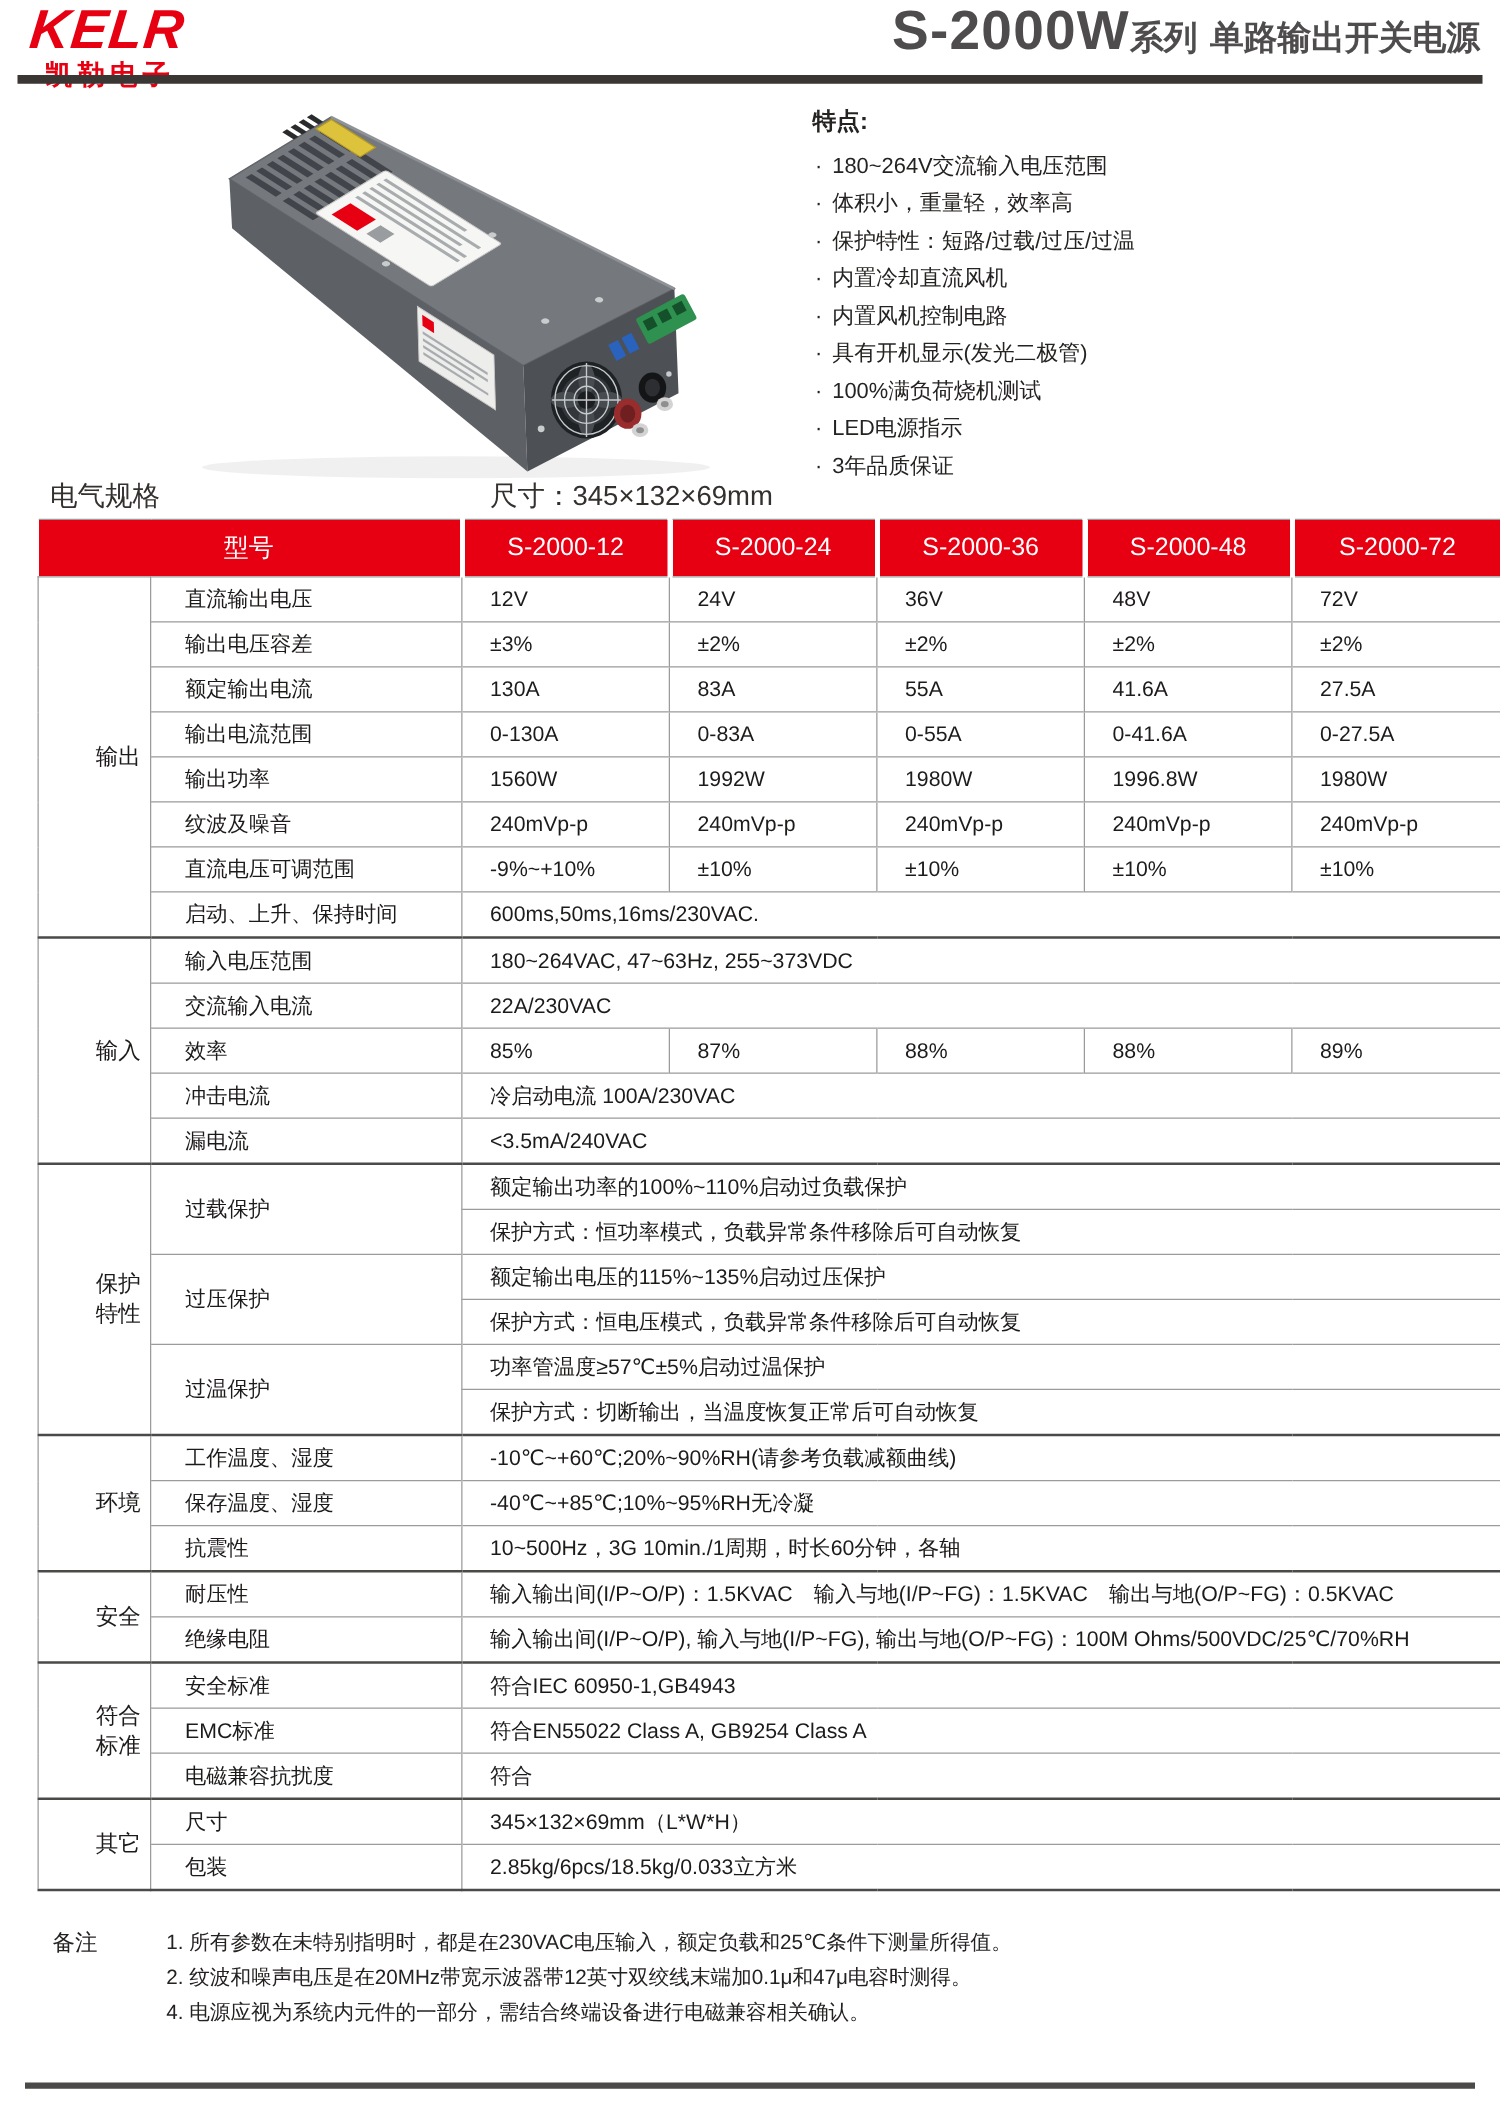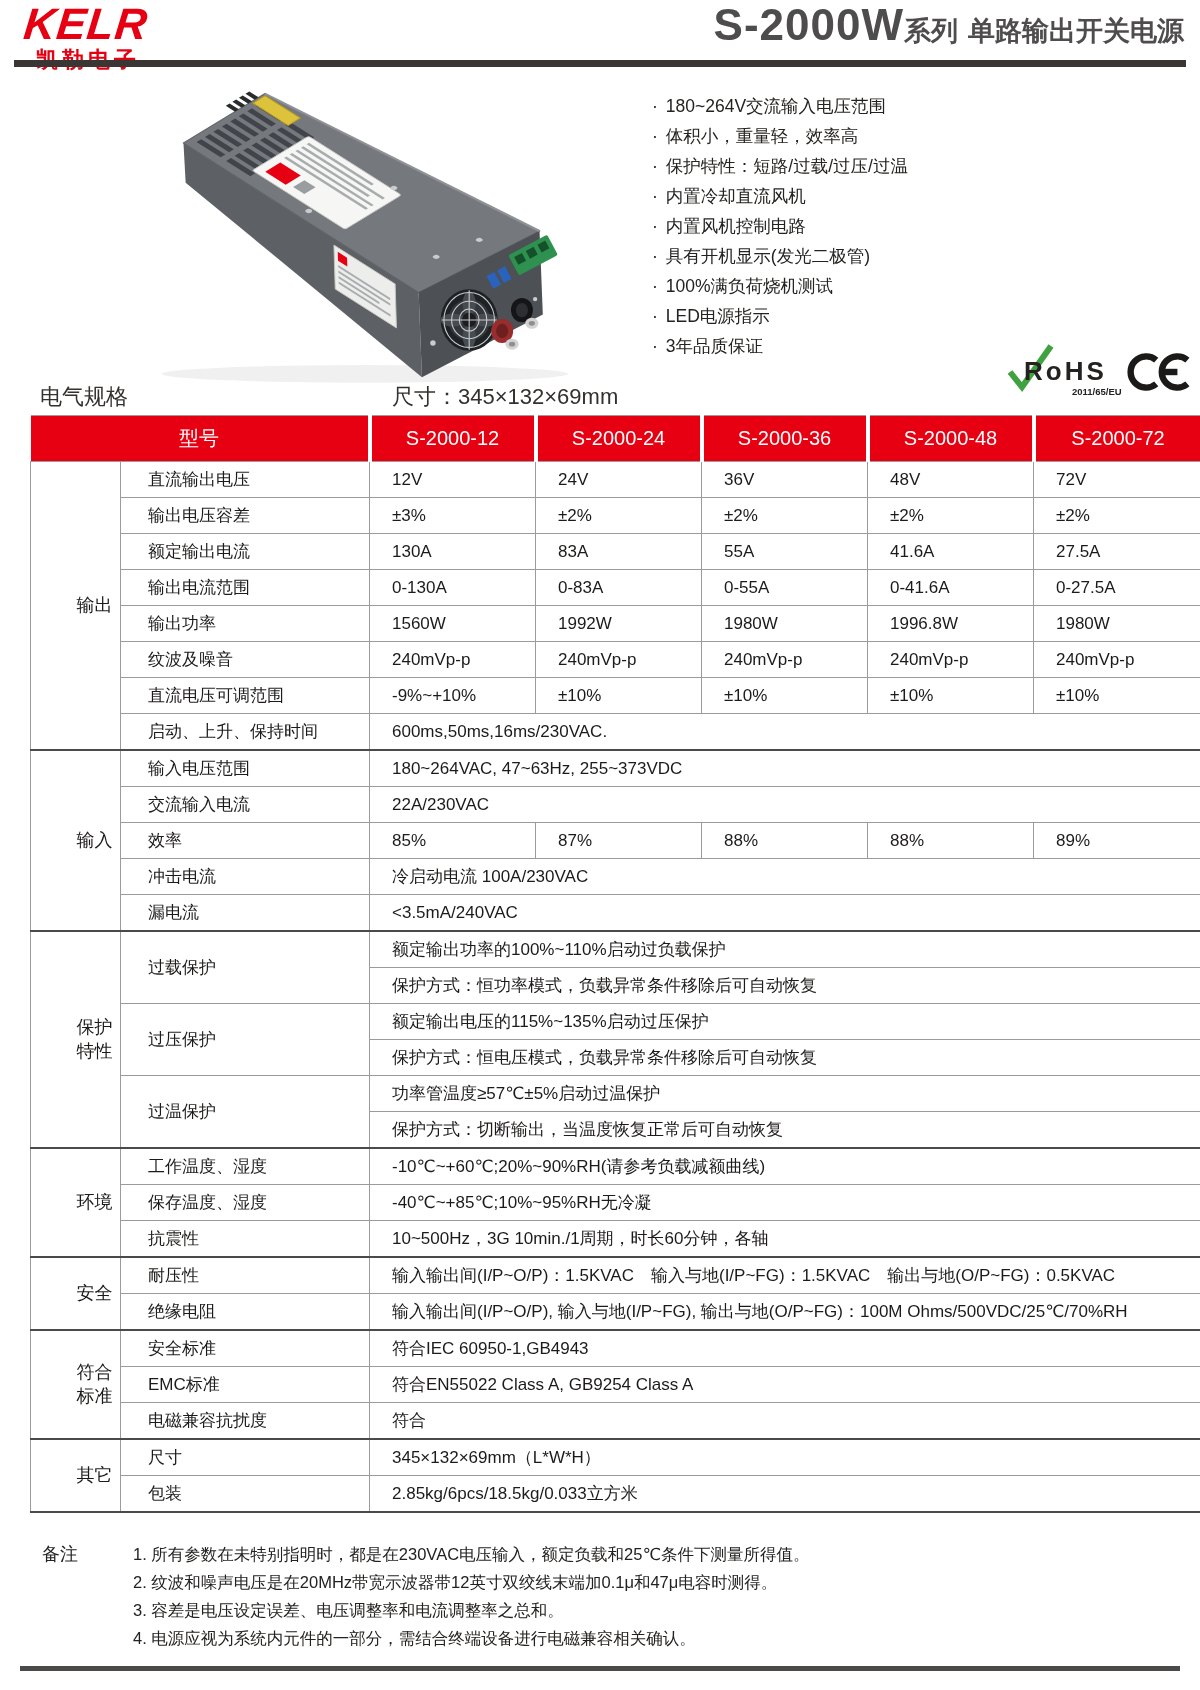--- a/index.html
+++ b/index.html
@@ -181,20 +181,21 @@
       <rect x="333" y="172" width="40" height="21" rx="2" fill="#2e9150"></rect>
       <rect x="337" y="176" width="8" height="8" fill="#14512a"></rect>
       <rect x="349" y="176" width="8" height="8" fill="#14512a"></rect>
       <rect x="361" y="176" width="8" height="8" fill="#14512a"></rect>
     </g>
     <circle cx="262" cy="262" r="2.5" fill="#c9cccd"></circle>
     <circle cx="355" cy="222" r="2" fill="#c9cccd"></circle>
   </svg>
 
   <div class="features">
+    <div class="features-title">特点:</div>
     <ul>
       <li>
           <span class="bullet">·</span>
           <span>180~264V交流输入电压范围</span>
         </li>
       <li>
           <span class="bullet">·</span>
           <span>体积小，重量轻，效率高</span>
         </li>
       <li>
@@ -224,32 +225,20 @@
       <li>
           <span class="bullet">·</span>
           <span>3年品质保证</span>
         </li>
     </ul>
   </div>
 
   <div class="spec-intro-title">电气规格</div>
   <div class="spec-intro-dim">尺寸：345×132×69mm</div>
 
-  <div class="certs">
-    <svg class="check" width="50" height="50" viewBox="0 0 50 50">
-      <polyline points="4,30 16,45 45,4" stroke="#3fa13f" stroke-width="6" fill="none"></polyline>
-    </svg>
-    <span class="rohs">RoHS</span>
-    <span class="rohs-sub">2011/65/EU</span>
-    <svg class="ce" width="72" height="44" viewBox="0 0 78 48">
-      <path d="M 34.9,11 A 17,17 0 1 0 34.9,37" fill="none" stroke="#1c1a19" stroke-width="7"></path>
-      <path d="M 68.9,11 A 17,17 0 1 0 68.9,37" fill="none" stroke="#1c1a19" stroke-width="7"></path>
-      <line x1="44" y1="24" x2="58" y2="24" stroke="#1c1a19" stroke-width="7"></line>
-    </svg>
-  </div>
 
   <div class="table-wrap">
       <table class="spec">
         <colgroup>
           <col style="width: 90px;">
           <col style="width: 249px;">
           <col style="width: 166px;">
           <col style="width: 166px;">
           <col style="width: 166px;">
           <col style="width: 166px;">
@@ -433,18 +422,17 @@
             <td class="span" colspan="5">2.85kg/6pcs/18.5kg/0.033立方米</td>
           </tr>
         </tbody>
       </table>
     </div>
 
   <div class="notes-label">备注</div>
   <div class="notes">
     <div>1. 所有参数在未特别指明时，都是在230VAC电压输入，额定负载和25℃条件下测量所得值。</div>
     <div>2. 纹波和噪声电压是在20MHz带宽示波器带12英寸双绞线末端加0.1μ和47μ电容时测得。</div>
-    <div>3. 容差是电压设定误差、电压调整率和电流调整率之总和。</div>
     <div>4. 电源应视为系统内元件的一部分，需结合终端设备进行电磁兼容相关确认。</div>
   </div>
 
   <div class="bottom-bar"></div>
 </div>
 
 </body></html>

